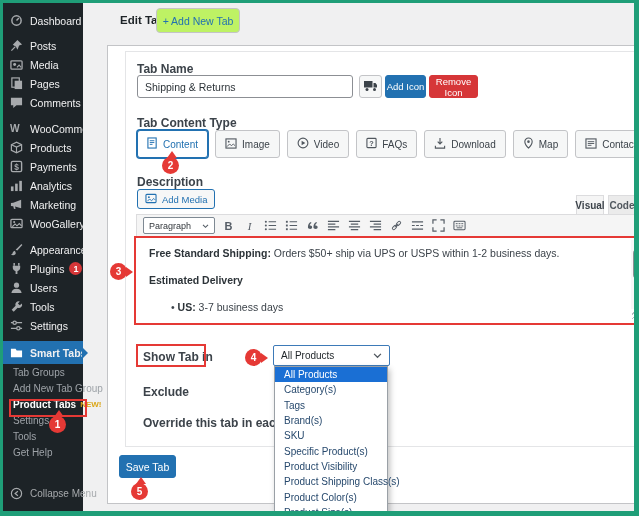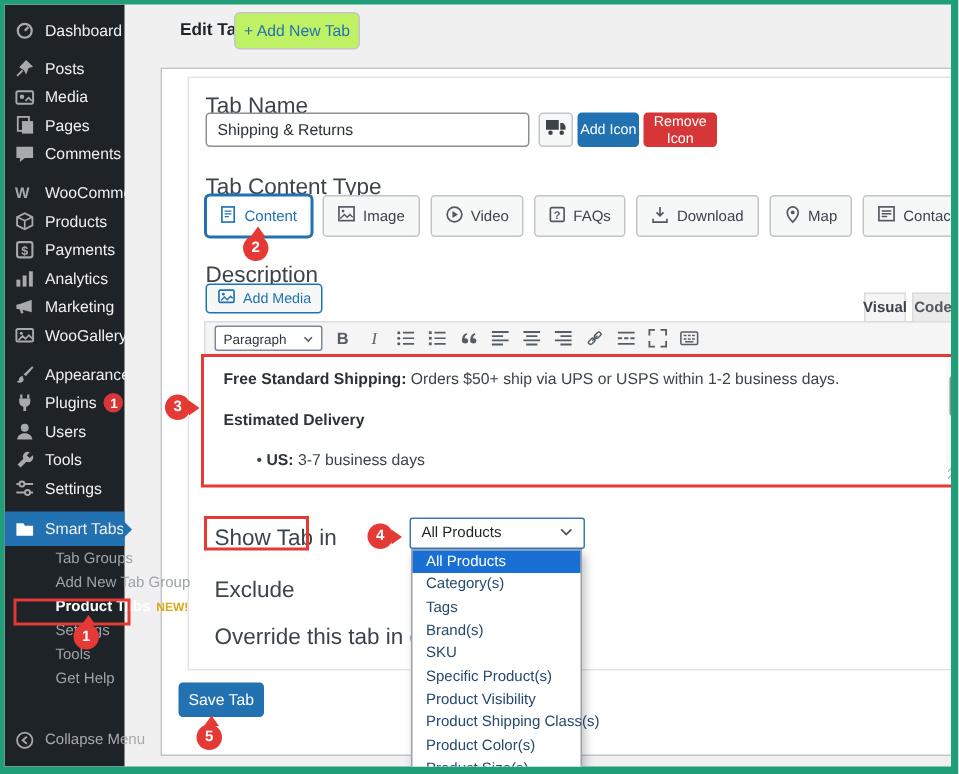--- a/index.html
+++ b/index.html
@@ -8,41 +8,41 @@
            border-width:3px 5px 5px 3px; background:#f0f0f1; overflow:hidden; }
 
   
   .sidebar { position:absolute; left:0; top:0; bottom:0; width:80px; background:#1d2327; z-index:5; }
   .menu { padding-top:8px; }
   .mi { position:relative; height:19px; display:flex; align-items:center; color:#f0f0f1;
         font-size:10.5px; cursor:pointer; }
   .mi .micon { width:14px; height:14px; margin:0 0 0 7px; flex:0 0 auto; display:flex; align-items:center; }
   .mi .mlabel { margin-left:6px; white-space:nowrap; }
   .g { margin-top:7px; }
-  .mi.active { background:#2271b1; height:23px; margin-top:6px; font-weight:normal; }
+  .mi.active { background:#2271b1; height:23px; margin-top:6px; font-weight:bold; }
   .mi.active::after { content:""; position:absolute; right:-11px; top:50%; margin-top:-6px;
         border:6px solid transparent; border-left-color:#2271b1; }
   .nbadge { display:inline-flex; align-items:center; justify-content:center; min-width:13px; height:13px;
         margin-left:5px; border-radius:50%; background:#d63638; color:#fff; font-size:9px; font-weight:bold; }
   .submenu .smi { height:16px; display:flex; align-items:center; padding-left:10px; color:#9ea3a8;
-        font-size:10px; cursor:pointer; white-space:nowrap;margin-left:24px; }
+        font-size:10px; cursor:pointer; white-space:nowrap; }
   .smi.current { color:#fff; font-weight:bold; }
   .newtag { color:#dba617; font-size:8px; font-weight:bold; margin-left:4px; }
   .collapse { margin-top:24px; }
 
   
   .main { position:absolute; left:88px; top:0; right:0; bottom:0; }
   .page-title { position:absolute; left:29px; top:11px; font-size:11.5px; font-weight:bold; color:#1d2327; }
   .btn-addnew { position:absolute; left:65px; top:5px; width:84px; height:25px; background:#bef264;
         border:1px solid #c3c4c7; border-radius:4px; color:#2271b1; font-size:10.5px; cursor:pointer; }
   .card { position:absolute; left:16px; top:42px; right:-20px; bottom:7px; background:#fff;
         border:1px solid #c3c4c7; }
   .innerbox { position:absolute; left:34px; top:48px; right:-20px; bottom:64px; background:#fff;
         border:1px solid #e4e5e7; }
-  .flabel { position:absolute; font-size:15px; font-weight:normal; color:#3c434a; z-index:3; }
+  .flabel { position:absolute; font-size:12px; font-weight:bold; color:#3c434a; z-index:3; }
   .txt-input { position:absolute; left:46px; top:72px; width:216px; height:23px; border:1px solid #8c8f94;
         border-radius:3px; padding:0 7px; font-size:10.5px; color:#2c3338; z-index:3; }
   .sq-btn { position:absolute; top:72px; height:23px; border-radius:3px; border:1px solid #c3c4c7;
         background:#f6f7f7; display:flex; align-items:center; justify-content:center; cursor:pointer; z-index:3; }
   .btn-blue  { background:#2271b1; border-color:#2271b1; color:#fff; font-size:9.5px; }
   .btn-red   { background:#d63638; border-color:#d63638; color:#fff; font-size:9.5px; }
 
   .ct-row { position:absolute; left:46px; top:127px; display:flex; gap:7px; z-index:3; }
   .ct-btn { height:28px; padding:0 9px; display:flex; align-items:center; gap:5px; background:#f6f7f7;
         border:1px solid #c3c4c7; border-radius:3px; font-size:10px; color:#3c434a; cursor:pointer; white-space:nowrap; }

